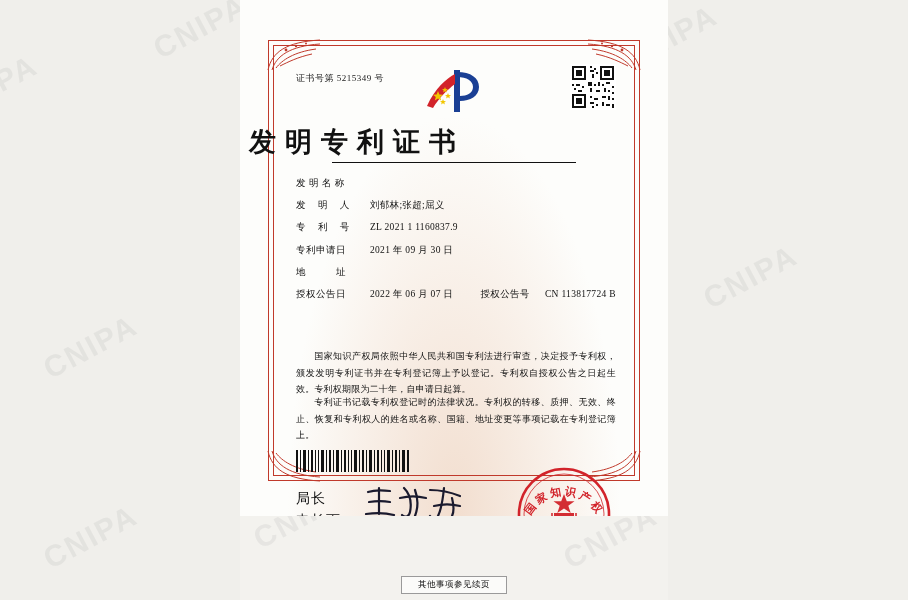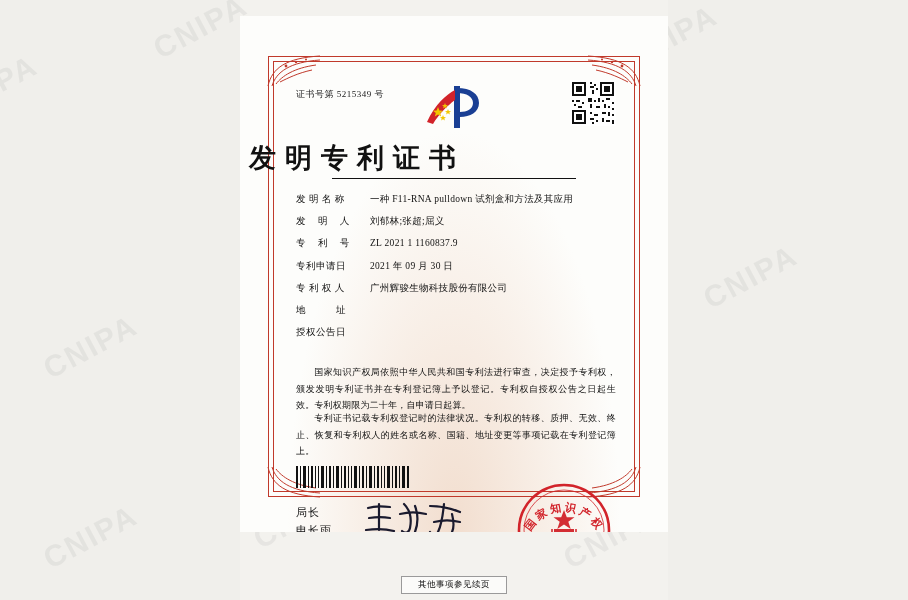--- a/index.html
+++ b/index.html
@@ -16,21 +16,21 @@
   }
   
   .side{
     position:absolute;top:0;bottom:0;width:240px;background:#f0efeb;
   }
   .side.left{left:0;}
   .side.right{right:0;}
   
   #page{
     position:absolute;
-    left:240px;top:16px;
+    left:240px;top:0;
     width:428px;height:516px;
     background:#fdfdfb;
     background-image:
       radial-gradient(ellipse at 50% 100%, rgba(233,196,170,0.55) 0%, rgba(253,253,251,0) 55%),
       linear-gradient(#fdfdfb,#fdfdfb);
     overflow:hidden;
   }
   
   .wm{
     position:absolute;
@@ -139,21 +139,21 @@
 
   
   .barcode{
     position:absolute;left:56px;top:450px;
     width:115px;height:22px;
   }
 
   
   .sig-label{
     position:absolute;left:56px;top:488px;
-    font-size:11px;line-height:1.6;color:#111;letter-spacing:1px;
+    font-size:14px;line-height:1.6;color:#111;letter-spacing:1px;
   }
   .sig-hand{
     position:absolute;left:120px;top:482px;
     width:110px;height:40px;
   }
   
   .seal{
     position:absolute;right:56px;top:466px;
     width:96px;height:96px;
   }
@@ -308,49 +308,51 @@
       </svg>
     </div>
 
     <div class="title">发明专利证书</div>
     <div class="title-underline"></div>
 
     <div class="fields">
 
       <div class="frow">
         <div class="flabel">发 明 名 称</div>
-        <div class="fval">一种 F11-RNA pulldown 试剂盒和方法及其应用</div>
       </div>
 
       <div class="frow">
         <div class="flabel spaced">发 明 人</div>
         <div class="fval">刘郁林;张超;屈义</div>
       </div>
 
       <div class="frow">
         <div class="flabel spaced">专 利 号</div>
         <div class="fval">ZL 2021 1 1160837.9</div>
       </div>
 
       <div class="frow">
         <div class="flabel">专利申请日</div>
         <div class="fval">2021 年 09 月 30 日</div>
       </div>
 
-      <div class="frow">
-        <div class="flabel">专 利 权 人</div>
-        <div class="fval">广州辉骏生物科技股份有限公司</div>
-      </div>
 
       <div class="frow">
         <div class="flabel">地　　　址</div>
       </div>
 
       <div class="frow">
         <div class="flabel">授权公告日</div>
+        <div class="fval">
+          <span>2022 年 06 月 07 日</span>
+          <span style="display:inline-block;width:22px;"></span>
+          <span>授权公告号</span>
+          <span style="display:inline-block;width:10px;"></span>
+          <span>CN 113817724 B</span>
+        </div>
       </div>
 
     </div>
 
     <div class="para p1">
       <span class="ind"></span><span>国家知识产权局依照中华人民共和国专利法进行审查，决定授予专利权，颁发发明专利证书并在专利登记簿上予以登记。专利权自授权公告之日起生效。专利权期限为二十年，自申请日起算。</span>
     </div>
     <div class="para p2">
       <span class="ind"></span><span>专利证书记载专利权登记时的法律状况。专利权的转移、质押、无效、终止、恢复和专利权人的姓名或名称、国籍、地址变更等事项记载在专利登记簿上。</span>
     </div>

